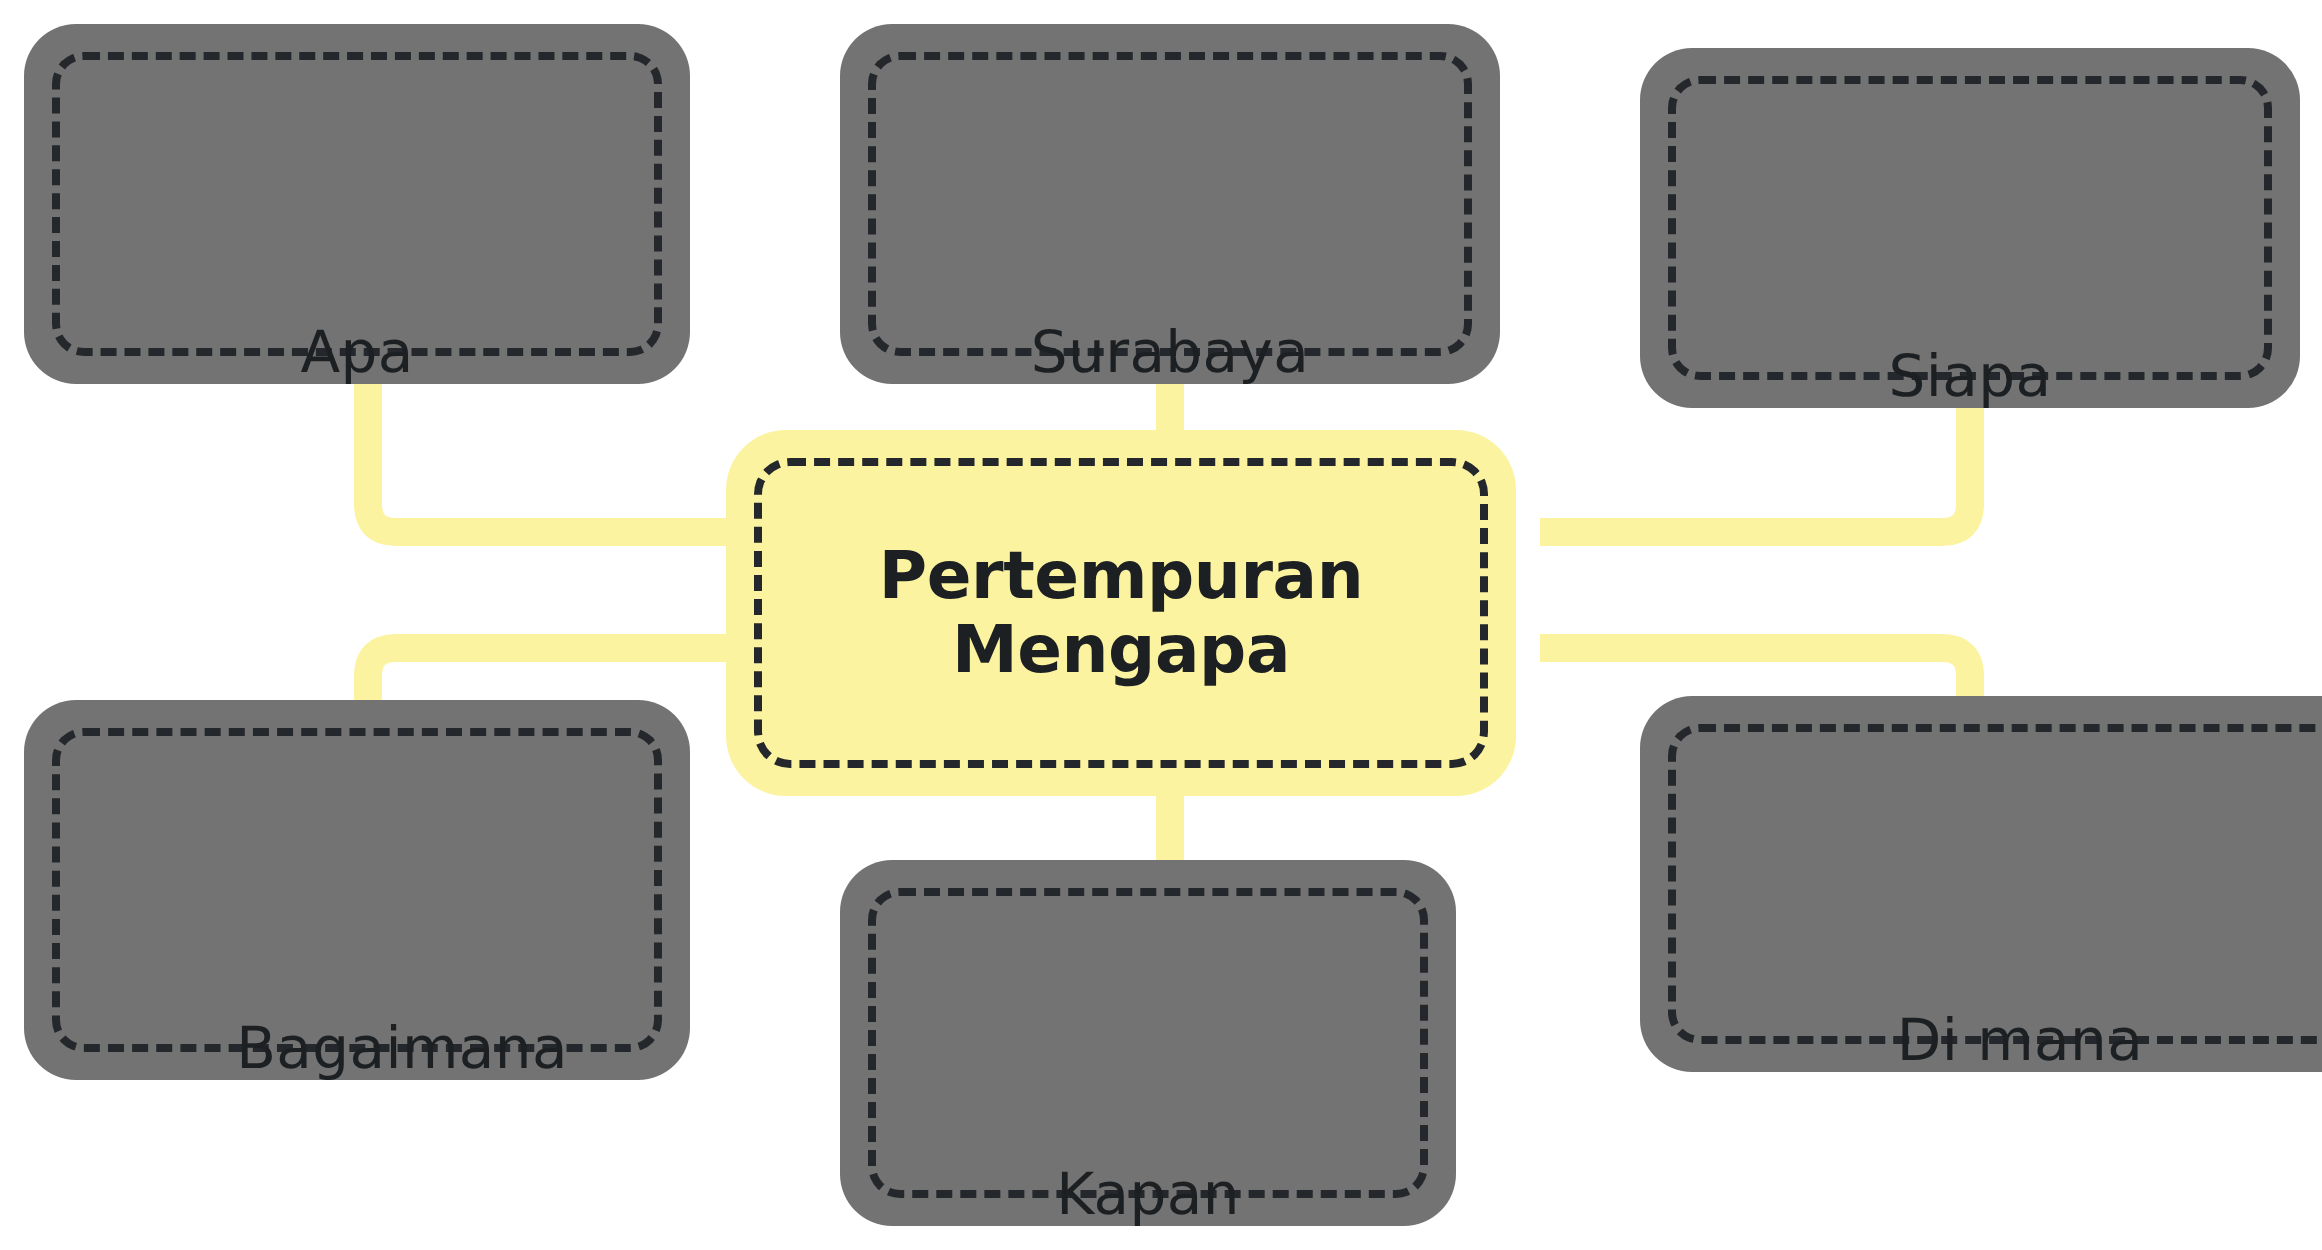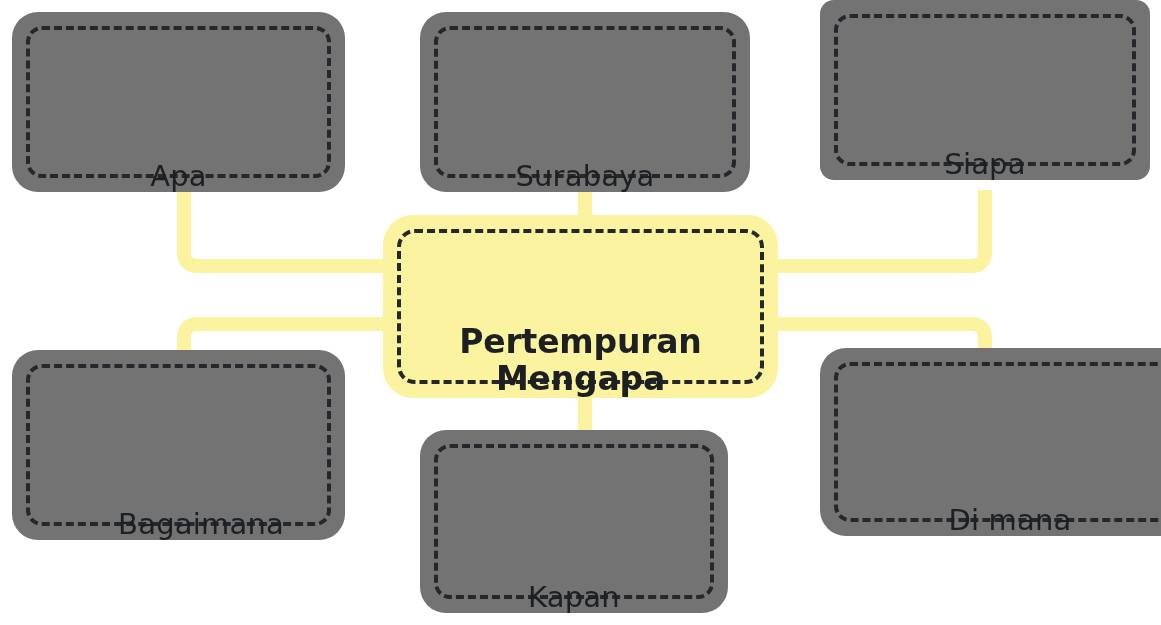--- a/index.html
+++ b/index.html
@@ -104,26 +104,26 @@
   <div class="node branch" style="left:12px; top:12px; width:333px; height:180px;">
     <div class="inner"></div>
     <div class="label">Apa</div>
   </div>
 
   <div class="node branch" style="left:420px; top:12px; width:330px; height:180px;">
     <div class="inner"></div>
     <div class="label">Surabaya</div>
   </div>
 
-  <div class="node branch" style="left:820px; top:0; width:330px; height:180px;border-radius:14px;">
+  <div class="node branch" style="left:820px; top:24px; width:330px; height:180px;">
     <div class="inner"></div>
     <div class="label">Siapa</div>
   </div>
 
-  <div class="node central" style="left:383px; top:215px; width:395px; height:183px;align-items:flex-end;">
+  <div class="node central" style="left:363px; top:215px; width:395px; height:183px;">
     <div class="inner"></div>
     <div class="label">
       <div>Pertempuran</div>
       <div>Mengapa</div>
     </div>
   </div>
 
   <div class="node branch" style="left:12px; top:350px; width:333px; height:190px;padding-left:45px;">
     <div class="inner"></div>
     <div class="label">Bagaimana</div>

